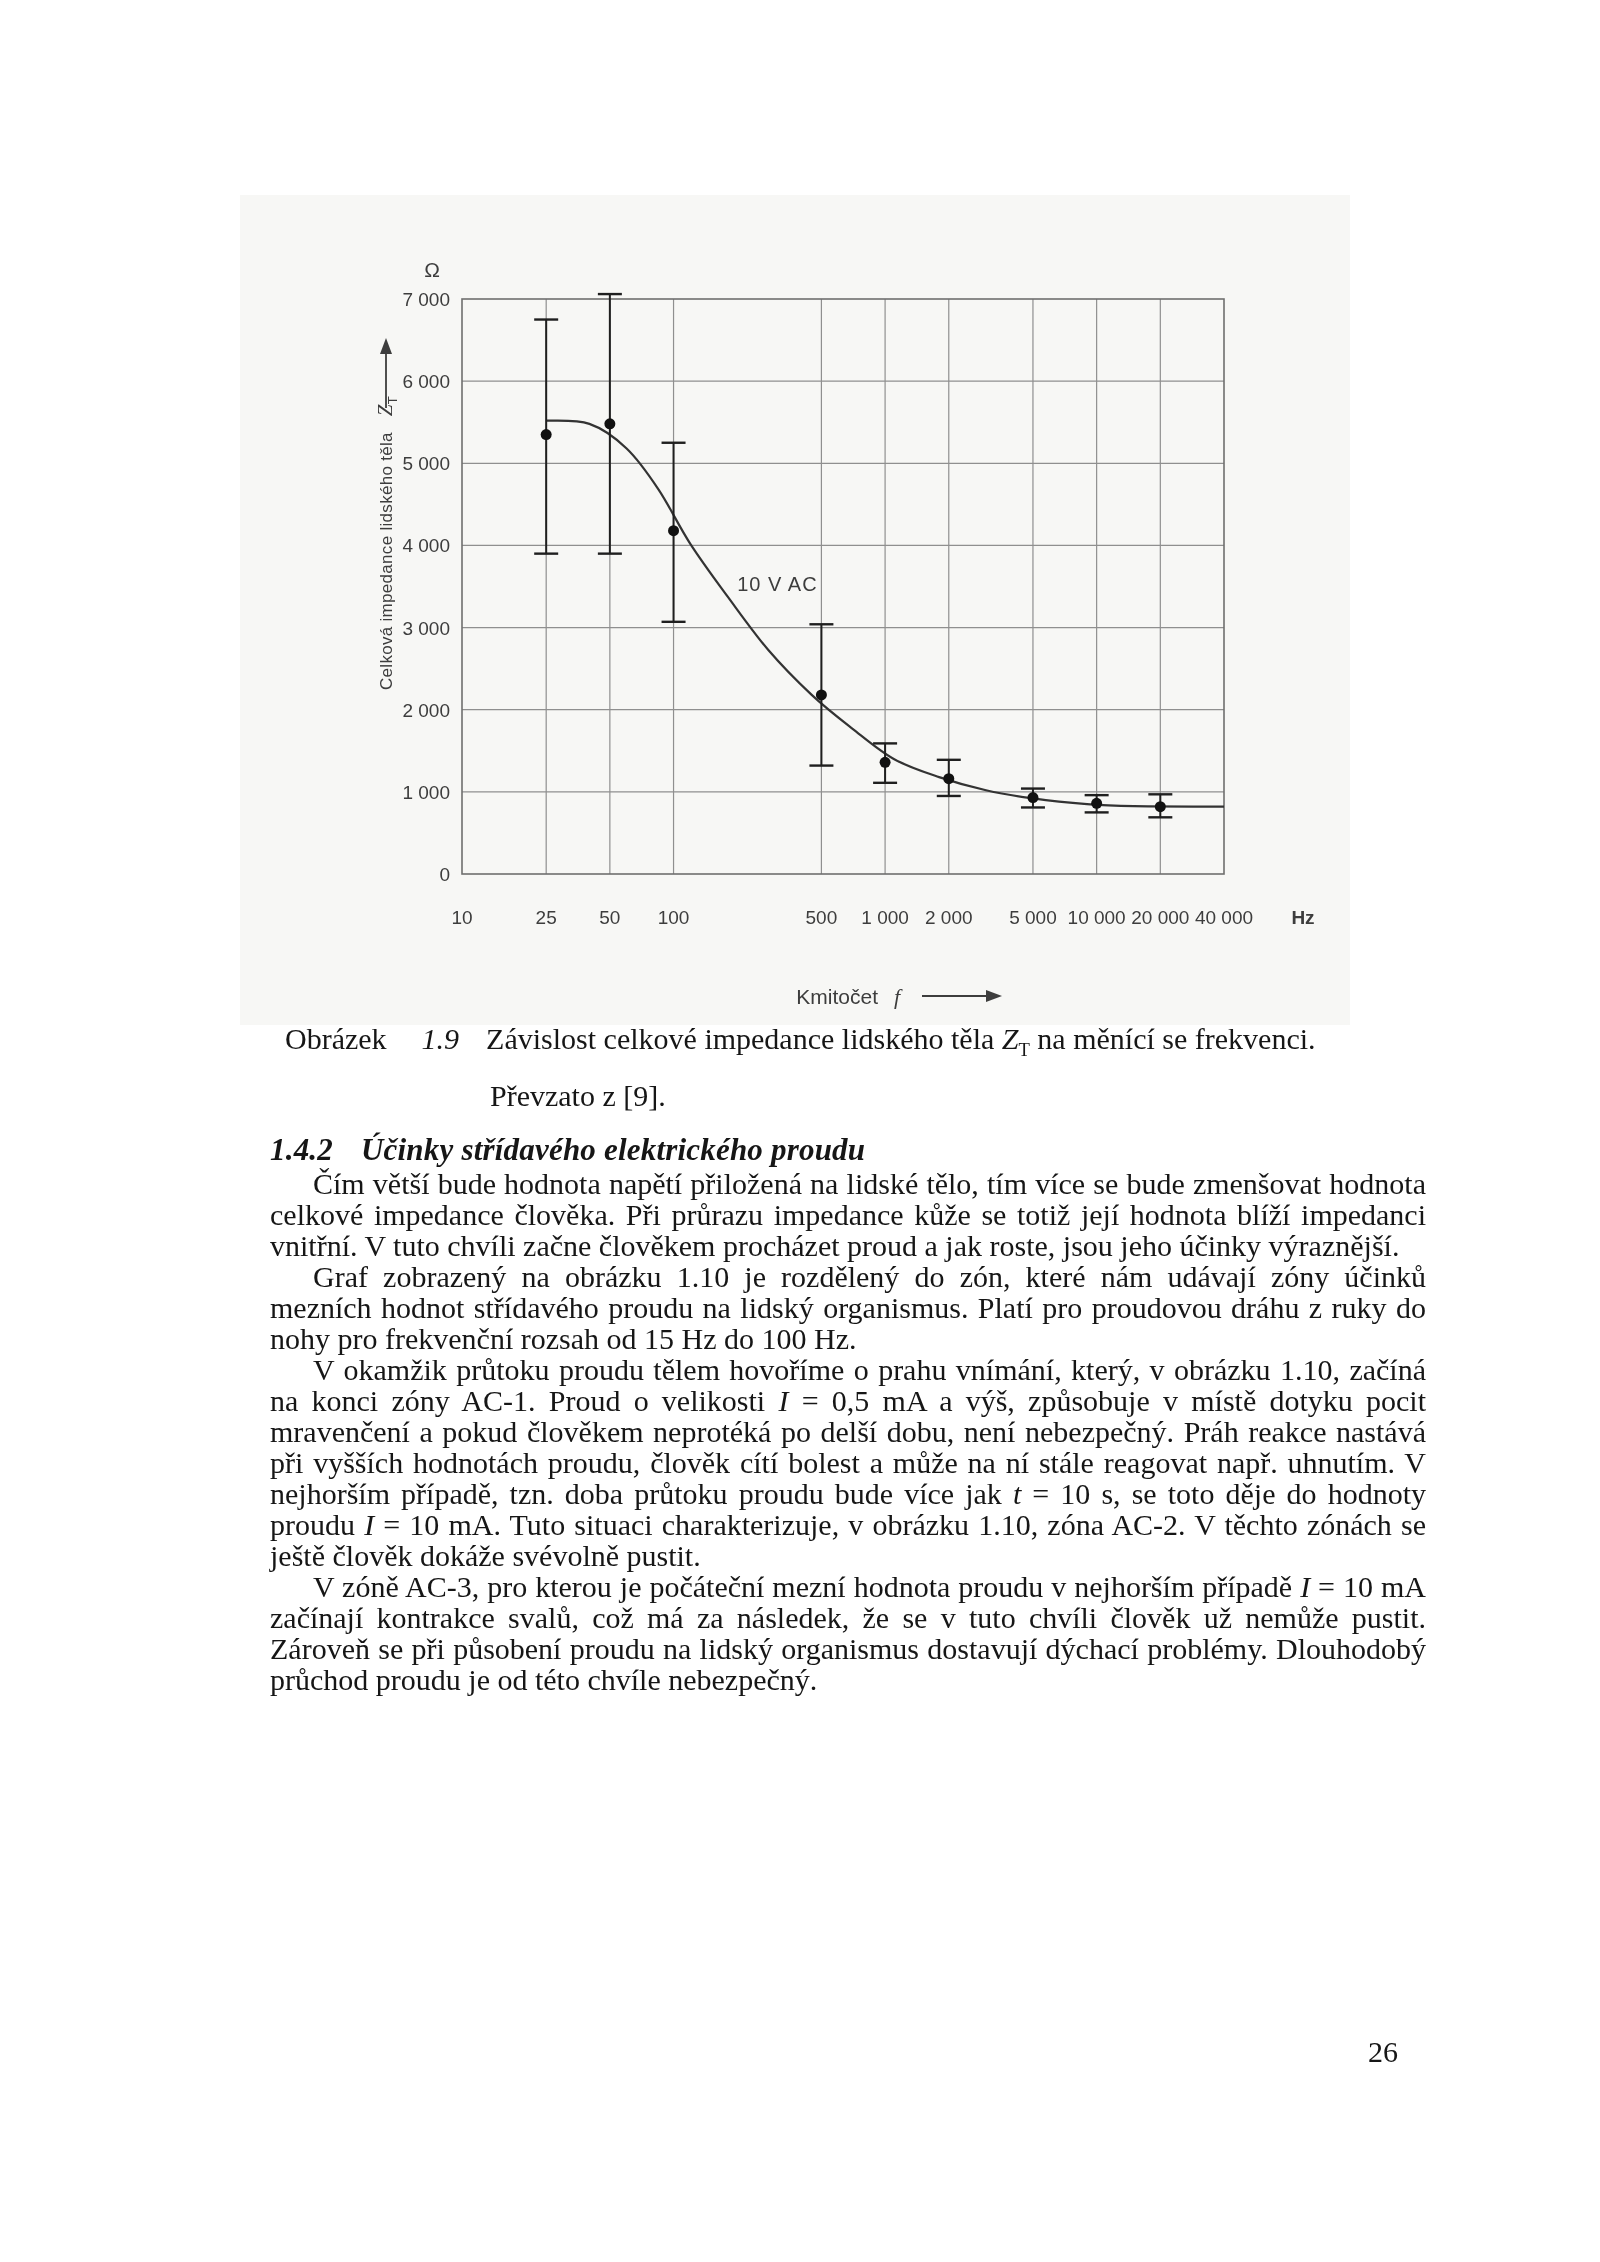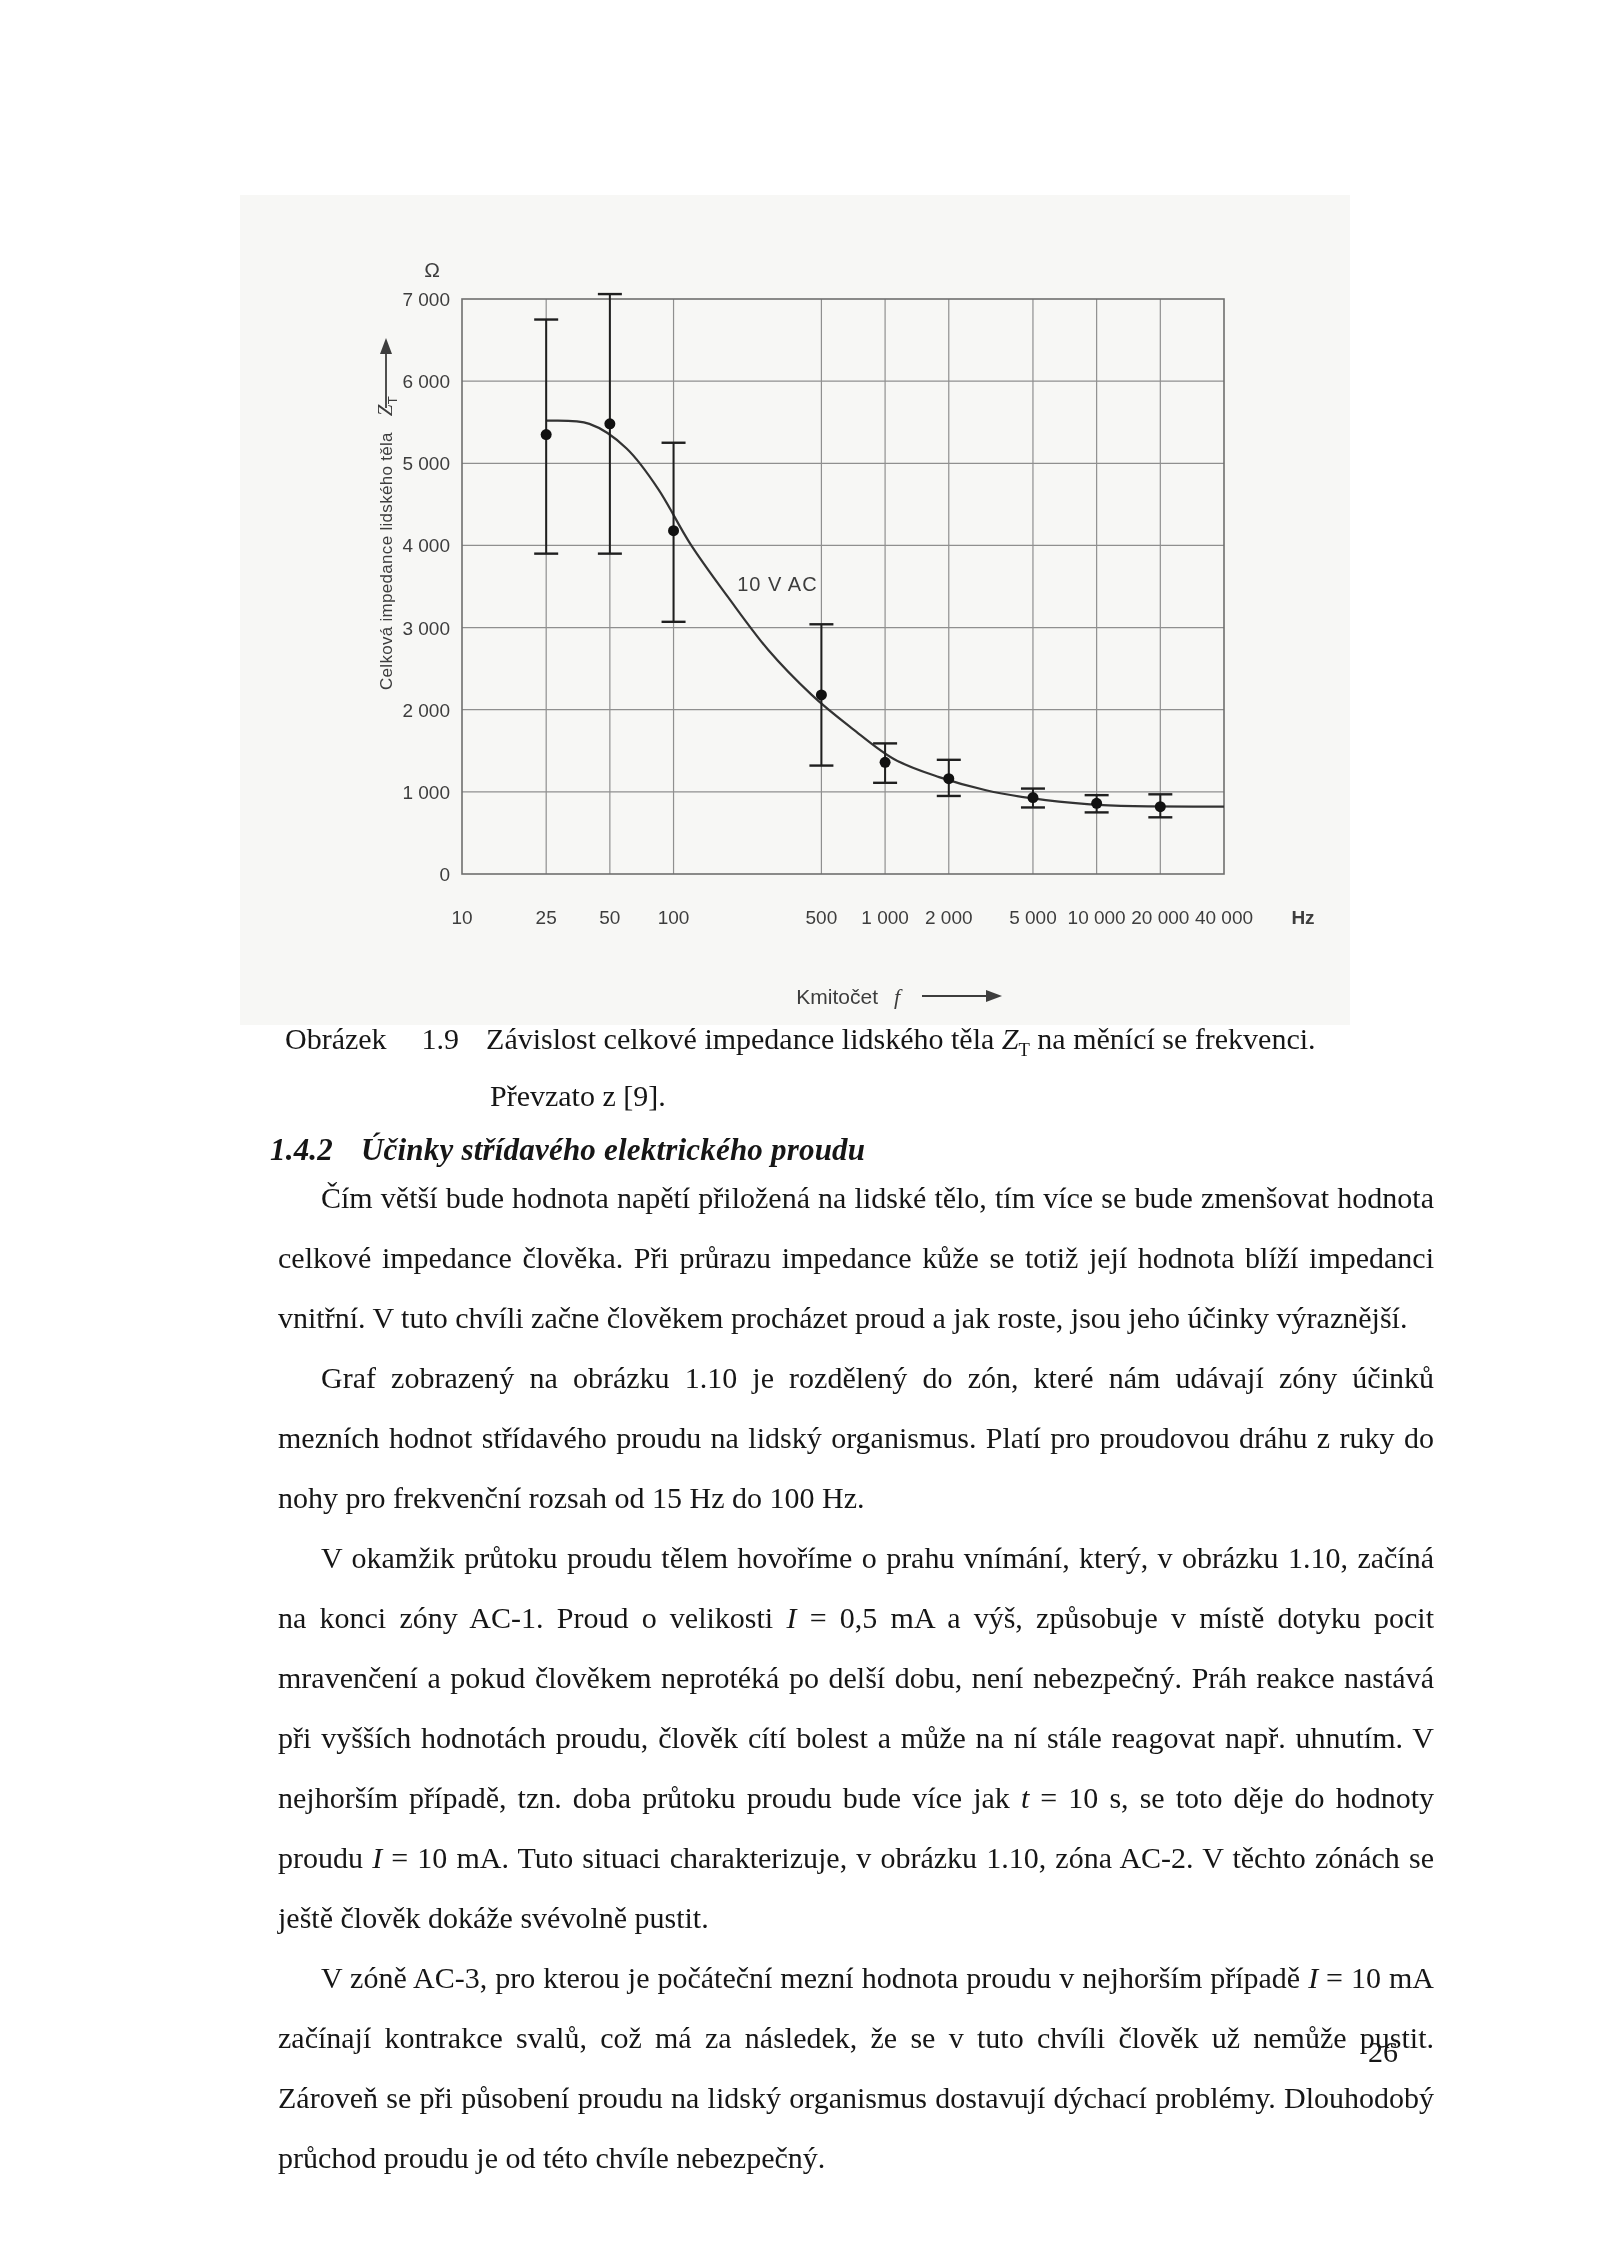--- a/index.html
+++ b/index.html
@@ -15,32 +15,32 @@
     position:absolute;left:0;top:0;width:1600px;height:1080px;
     filter:blur(0.45px);
   }
   .chart-wrap svg{position:absolute;left:0;top:0;}
   .caption{
     position:absolute;left:285px;top:1016px;width:1150px;
     font-size:30px;line-height:46px;
     padding-left:205px;text-indent:-205px;
   }
   .cap-label{margin-right:35px;}
-  .cap-num{margin-right:27px;}
+  .cap-num{margin-right:27px;font-style:italic;}
   .cap-line2{text-indent:0;}
   h2.section{
     position:absolute;left:270px;top:1130px;margin:0;
     font-size:31px;font-weight:bold;line-height:40px;
     letter-spacing:0.2px;
     font-style:italic;
   }
   .sec-num{margin-right:28px;}
   .bodytext{
-    position:absolute;left:278px;top:1168px;width:1156px;
-    font-size:30px;line-height:60px;text-align:justify;
+    position:absolute;left:270px;top:1168px;width:1156px;
+    font-size:30px;line-height:31px;text-align:justify;
   }
   .bodytext p{margin:0;text-indent:43px;}
   sub{font-size:0.62em;}
   .pageno{
     position:absolute;left:1368px;top:2035px;
     font-size:30px;
     text-align:right;
   }
 </style>
 </head>

